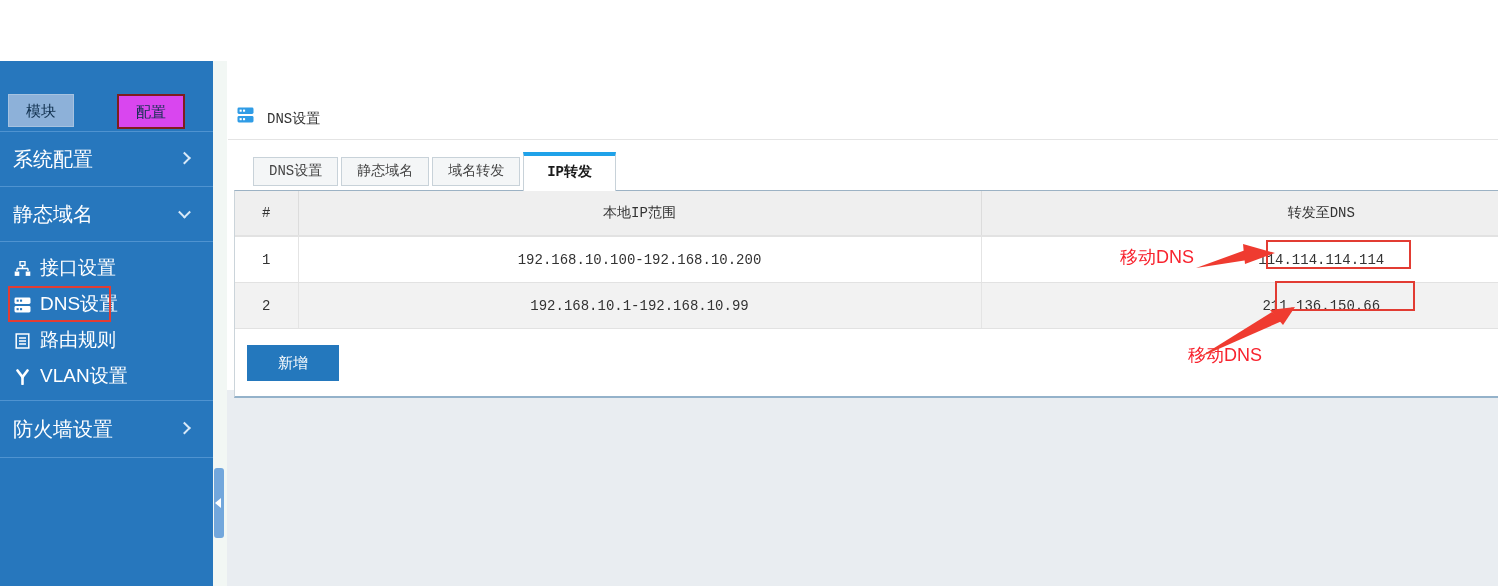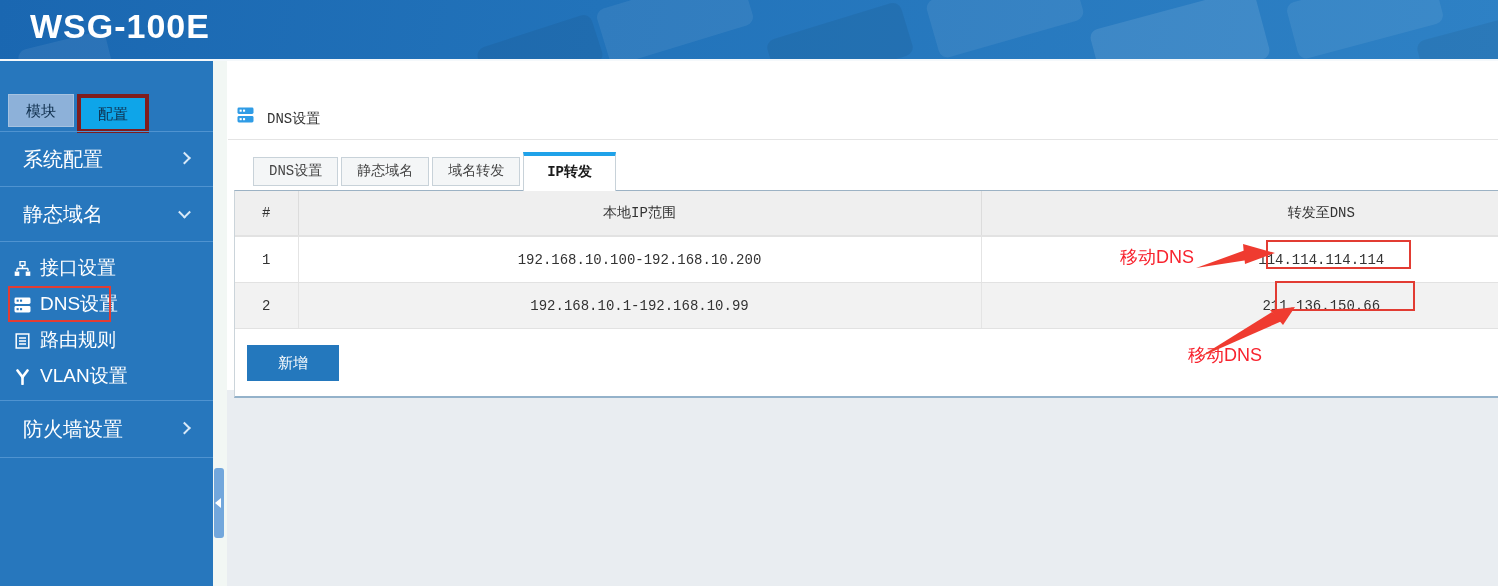--- a/index.html
+++ b/index.html
@@ -21,23 +21,23 @@
   .k5{left:1290px;top:-16px;width:150px;height:58px;transform:rotate(-15deg);}
   .k6{left:1420px;top:26px;width:120px;height:52px;transform:rotate(-15deg);}
   .k7{left:480px;top:30px;width:120px;height:50px;transform:rotate(-18deg);}
   .k8{left:20px;top:40px;width:90px;height:40px;transform:rotate(-14deg);}
 
   
   .sidebar{position:absolute;left:0;top:61px;width:213px;bottom:0;background:#2777bd;z-index:4;}
   .side-tabs{position:absolute;top:33px;left:8px;display:flex;gap:3px;}
   .side-tab{height:31px;line-height:31px;padding:0 17px;font-size:15px;color:#10304e;cursor:pointer;}
   .side-tab.active{background:#8db1d9;border:1px solid #a6c2e0;}
-  .side-tab.inactive{background:#0ea5e9;border:4px solid #7f1d1d;}
+  .side-tab.inactive{background:#d946ef;border:2px solid #7f1d1d;margin-left:40px;}
   .menu{position:absolute;top:70px;left:0;right:0;border-top:1px solid #4f93d0;}
-  .menu-item{position:relative;height:54px;line-height:54px;padding-left:23px;color:#fff;
+  .menu-item{position:relative;height:54px;line-height:54px;padding-left:13px;color:#fff;
              font-size:20px;border-bottom:1px solid #4f93d0;cursor:pointer;}
   .menu-item.firewall{height:56px;line-height:56px;}
   .chev{position:absolute;right:24px;top:50%;width:7px;height:7px;
         border-right:2px solid #d8e9f8;border-bottom:2px solid #d8e9f8;}
   .chev.right{transform:translateY(-60%) rotate(-45deg);}
   .chev.down{transform:translateY(-70%) rotate(45deg);}
   .submenu{padding:8px 0 6px 0;border-bottom:1px solid #4f93d0;}
   .submenu-item{height:36px;display:flex;align-items:center;gap:9px;padding-left:14px;
                 color:#fff;font-size:19px;cursor:pointer;}
   .submenu-item .ic{width:17px;height:16px;flex:0 0 17px;display:inline-block;}
@@ -90,31 +90,20 @@
   .anno-label{position:absolute;color:#f8232e;font-size:18px;}
   .anno-label-telecom{left:1120px;top:245px;}
   .anno-label-mobile{left:1188px;top:343px;}
   svg.anno-arrows{position:absolute;left:0;top:0;width:1498px;height:586px;}
 </style>
 </head>
 <body>
 
 <div class="screen">
 
-  <header class="header">
-    <div class="key k1"></div>
-    <div class="key k2 dark"></div>
-    <div class="key k3"></div>
-    <div class="key k4"></div>
-    <div class="key k5"></div>
-    <div class="key k6 dark"></div>
-    <div class="key k7 dark"></div>
-    <div class="key k8"></div>
-    <h1 class="header-title">WSG-100E</h1>
-  </header>
 
   <aside class="sidebar">
     <div class="side-tabs">
       <div class="side-tab active">模块</div>
       <div class="side-tab inactive">配置</div>
     </div>
 
     <nav class="menu">
       <div class="menu-item">
         <span>系统配置</span>

